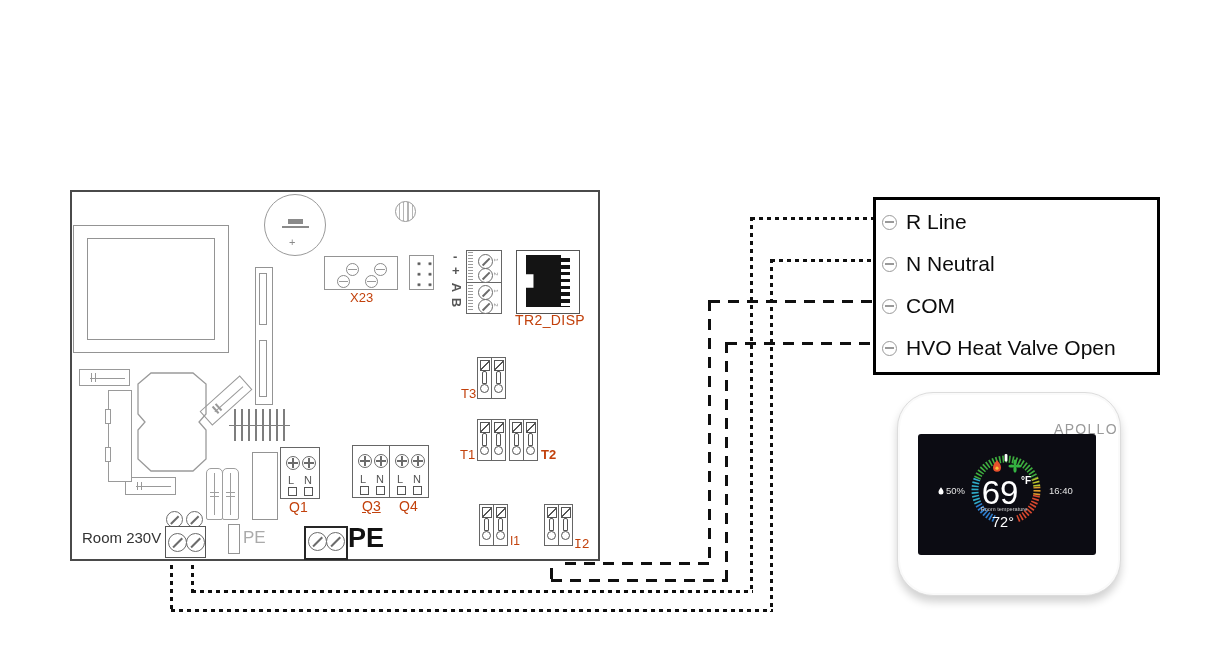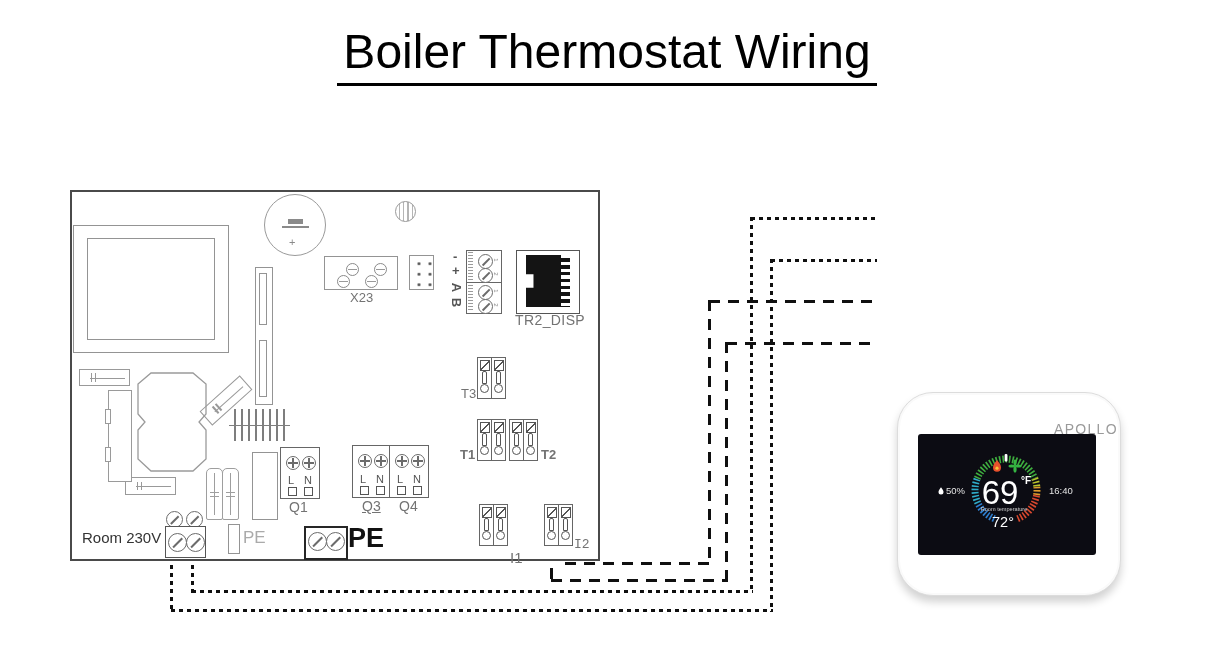--- a/index.html
+++ b/index.html
@@ -1,19 +1,19 @@
 <!DOCTYPE html>
 <html><head>
 <meta charset="utf-8">
 <style>
   html,body{margin:0;padding:0;background:#fff;}
   #stage{position:relative;width:1214px;height:662px;background:#fff;overflow:hidden;
          font-family:"Liberation Sans",sans-serif;color:#111;}
   .abs{position:absolute;}
-  .lbl{position:absolute;color:#737373;white-space:nowrap;}
+  .lbl{position:absolute;color:#c2410c;white-space:nowrap;}
   
   .page-title-wrap{position:absolute;left:0;right:0;top:26px;text-align:center;}
   .page-title{display:inline-block;font-size:48px;letter-spacing:0px;color:#000;
               border-bottom:3px solid #000;padding:0 6px 4px 6px;line-height:1.1;}
   .section-heading{position:absolute;font-size:34px;color:#0c0c0c;}
   
   .dotH{position:absolute;height:3px;background:repeating-linear-gradient(90deg,#101010 0 4px,transparent 4px 8px);}
   .dotV{position:absolute;width:3px;background:repeating-linear-gradient(180deg,#101010 0 4px,transparent 4px 8px);}
   .dashH{position:absolute;height:3px;background:repeating-linear-gradient(90deg,#101010 0 11px,transparent 11px 19px);}
   .dashV{position:absolute;width:3px;background:repeating-linear-gradient(180deg,#101010 0 11px,transparent 11px 19px);}
@@ -88,23 +88,20 @@
           border:1px solid #dcdcdc;border-radius:36px;
           box-shadow:0 6px 9px rgba(0,0,0,0.18), inset 0 0 0 2px #fafafa;}
   .brand{position:absolute;left:1054px;top:421px;font-size:14px;letter-spacing:1.3px;color:#9a9a9a;}
   .screen{position:absolute;left:918px;top:434px;width:178px;height:121px;background:#0c0c13;border-radius:3px;}
 </style>
 </head>
 <body>
 
 <div id="stage">
 
-  <div class="page-title-wrap">
-    <span class="page-title">Boiler Thermostat Wiring</span>
-  </div>
 
   <div class="dotV" style="left:191px;top:557px;height:36px;"></div>
   <div class="dotH" style="left:192px;top:590px;width:561px;"></div>
   <div class="dotV" style="left:750px;top:217px;height:376px;"></div>
   <div class="dotH" style="left:751px;top:217px;width:126px;"></div>
 
   <div class="dotV" style="left:170px;top:557px;height:55px;"></div>
   <div class="dotH" style="left:171px;top:609px;width:602px;"></div>
   <div class="dotV" style="left:770px;top:259px;height:353px;"></div>
   <div class="dotH" style="left:771px;top:259px;width:106px;"></div>
@@ -195,21 +192,21 @@
   <div class="tb2" style="left:477px;top:419px;">
     <div class="cell">
         <div class="sq"></div>
         <div class="key"></div>
       </div>
     <div class="cell">
         <div class="sq"></div>
         <div class="key"></div>
       </div>
   </div>
-  <div class="lbl" style="left:460px;top:447px;font-size:13px;font-weight:bold;">T1</div>
+  <div class="lbl" style="left:460px;top:447px;font-size:13px;">T1</div>
   <div class="tb2" style="left:509px;top:419px;">
     <div class="cell">
         <div class="sq"></div>
         <div class="key"></div>
       </div>
     <div class="cell">
         <div class="sq"></div>
         <div class="key"></div>
       </div>
   </div>
@@ -218,21 +215,21 @@
   <div class="tb2" style="left:479px;top:504px;">
     <div class="cell">
         <div class="sq"></div>
         <div class="key"></div>
       </div>
     <div class="cell">
         <div class="sq"></div>
         <div class="key"></div>
       </div>
   </div>
-  <div class="lbl" style="left:510px;top:549px;font-size:15px;">I1</div>
+  <div class="lbl" style="left:510px;top:534px;font-size:12px;">I1</div>
   <div class="tb2" style="left:544px;top:504px;">
     <div class="cell">
         <div class="sq"></div>
         <div class="key"></div>
       </div>
     <div class="cell">
         <div class="sq"></div>
         <div class="key"></div>
       </div>
   </div>
@@ -278,20 +275,38 @@
 
   <div class="o1" style="left:228px;top:524px;width:10px;height:28px;"></div>
   <div class="lbl" style="left:243px;top:528px;font-size:17px;color:#aaa;">PE</div>
 
   <div class="peblk" style="left:304px;top:526px;width:40px;height:30px;">
     <div class="scr slash" style="left:2px;top:4px;width:17px;height:17px;"></div>
     <div class="scr slash" style="left:20px;top:4px;width:17px;height:17px;"></div>
   </div>
   <div class="lbl" style="left:348px;top:523px;font-size:27px;font-weight:700;color:#111;">PE</div>
 
+  <div class="tbox">
+    <div class="term-row" style="top:10px;">
+      <span class="tscr"></span>
+      <span class="term-label">R Line</span>
+    </div>
+    <div class="term-row" style="top:52px;">
+      <span class="tscr"></span>
+      <span class="term-label">N Neutral</span>
+    </div>
+    <div class="term-row" style="top:94px;">
+      <span class="tscr"></span>
+      <span class="term-label">COM</span>
+    </div>
+    <div class="term-row" style="top:136px;">
+      <span class="tscr"></span>
+      <span class="term-label">HVO Heat Valve Open</span>
+    </div>
+  </div>
 
   <div class="device"></div>
   <div class="brand">APOLLO</div>
   <div class="screen"></div>
   <svg class="abs" style="left:918px;top:434px;" width="178" height="121" viewBox="0 0 178 121" font-family="Liberation Sans, sans-serif">
     <g transform="translate(88,56)">
 
       <g fill="none" stroke-width="7" stroke-dasharray="1.6 1.7">
         <path d="M -28.74 -11.61 A 31 31 0 0 1 28.74 -11.61" stroke="#3fae3f"></path>
         <path d="M 28.74 -11.61 A 31 31 0 0 1 30.83 -3.24" stroke="#b9c42c"></path>

